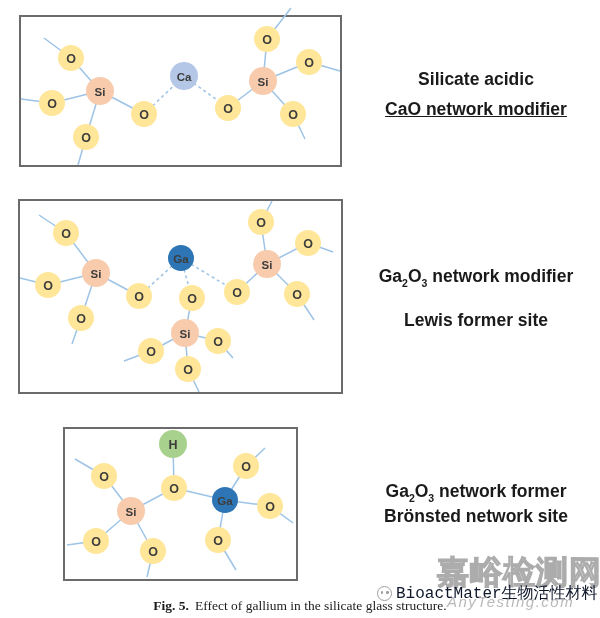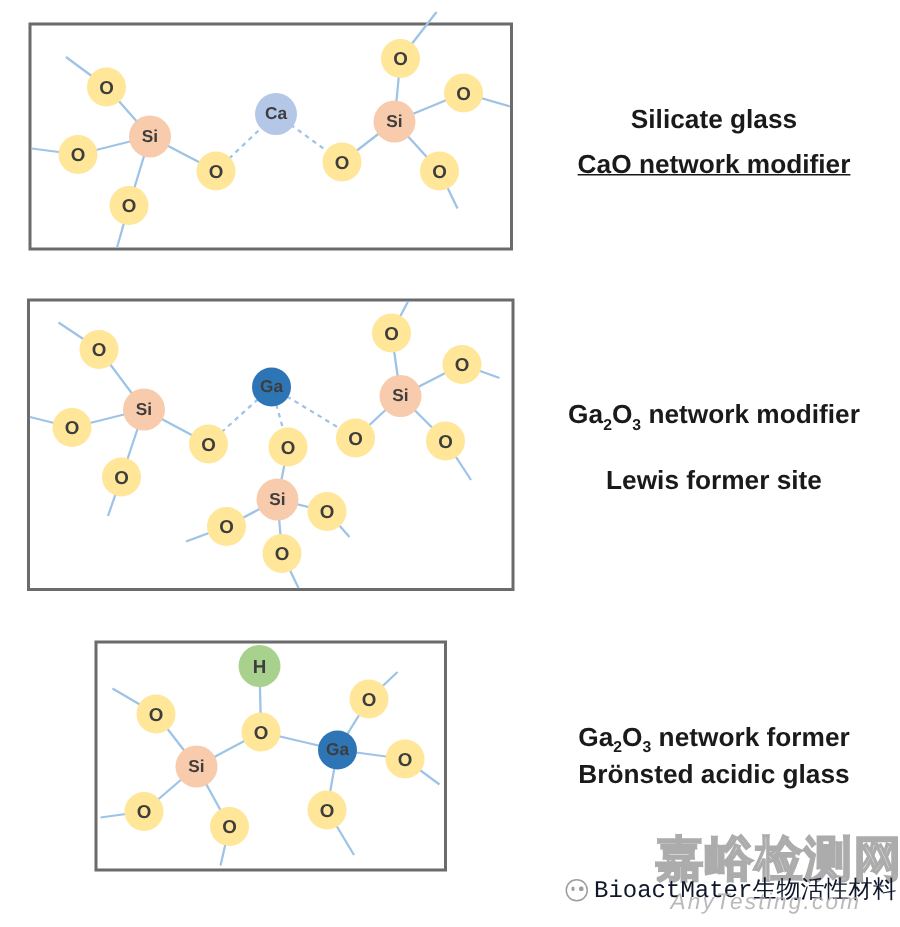--- a/index.html
+++ b/index.html
@@ -184,28 +184,31 @@
         <circle cx="246" cy="466" r="13" fill="#FFE699"></circle>
         <text x="246" y="466.5" text-anchor="middle" dominant-baseline="central" fill="#3D3D3D" font-family="&quot;Liberation Sans&quot;, sans-serif" font-size="12.5" font-weight="bold">O</text>
         <circle cx="270" cy="506" r="13" fill="#FFE699"></circle>
         <text x="270" y="506.5" text-anchor="middle" dominant-baseline="central" fill="#3D3D3D" font-family="&quot;Liberation Sans&quot;, sans-serif" font-size="12.5" font-weight="bold">O</text>
         <circle cx="218" cy="540" r="13" fill="#FFE699"></circle>
         <text x="218" y="540.5" text-anchor="middle" dominant-baseline="central" fill="#3D3D3D" font-family="&quot;Liberation Sans&quot;, sans-serif" font-size="12.5" font-weight="bold">O</text>
       </g>
     </svg>
 
   <div id="labels">
-      <div class="side-label" style="top: 69px;"><span>Silicate glass</span></div>
+      <div class="side-label" style="top: 69px;"><span>Silicate acidic</span></div>
       <div class="side-label" style="top: 99px; text-decoration: underline;"><span>CaO network modifier</span></div>
       <div class="side-label" style="top: 266px;"><span>Ga</span><sub>2</sub><span>O</span><sub>3</sub><span> network modifier</span></div>
       <div class="side-label" style="top: 310px;"><span>Lewis former site</span></div>
       <div class="side-label" style="top: 481px;"><span>Ga</span><sub>2</sub><span>O</span><sub>3</sub><span> network former</span></div>
-      <div class="side-label" style="top: 506px;"><span>Brönsted acidic glass</span></div>
+      <div class="side-label" style="top: 506px;"><span>Brönsted network site</span></div>
     </div>
 
+  <div class="caption">
+    <span class="cap-bold">Fig. 5.</span><span>Effect of gallium in the silicate glass structure.</span>
+  </div>
 
   <div class="wm-cn">嘉峪检测网</div>
 
   <div class="wm-brand">
     <span class="wm-logo"></span>
     <span>BioactMater生物活性材料</span>
   </div>
 
   <div class="wm-url">AnyTesting.com</div>
 </div>

